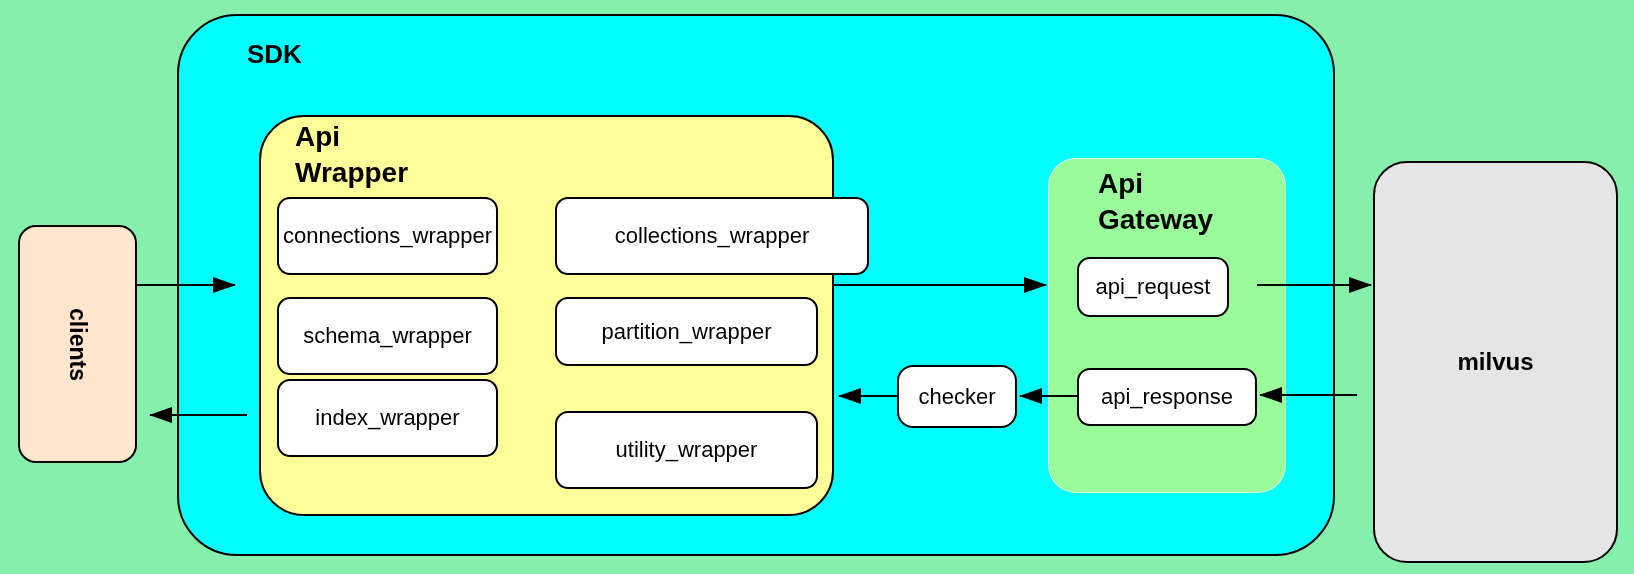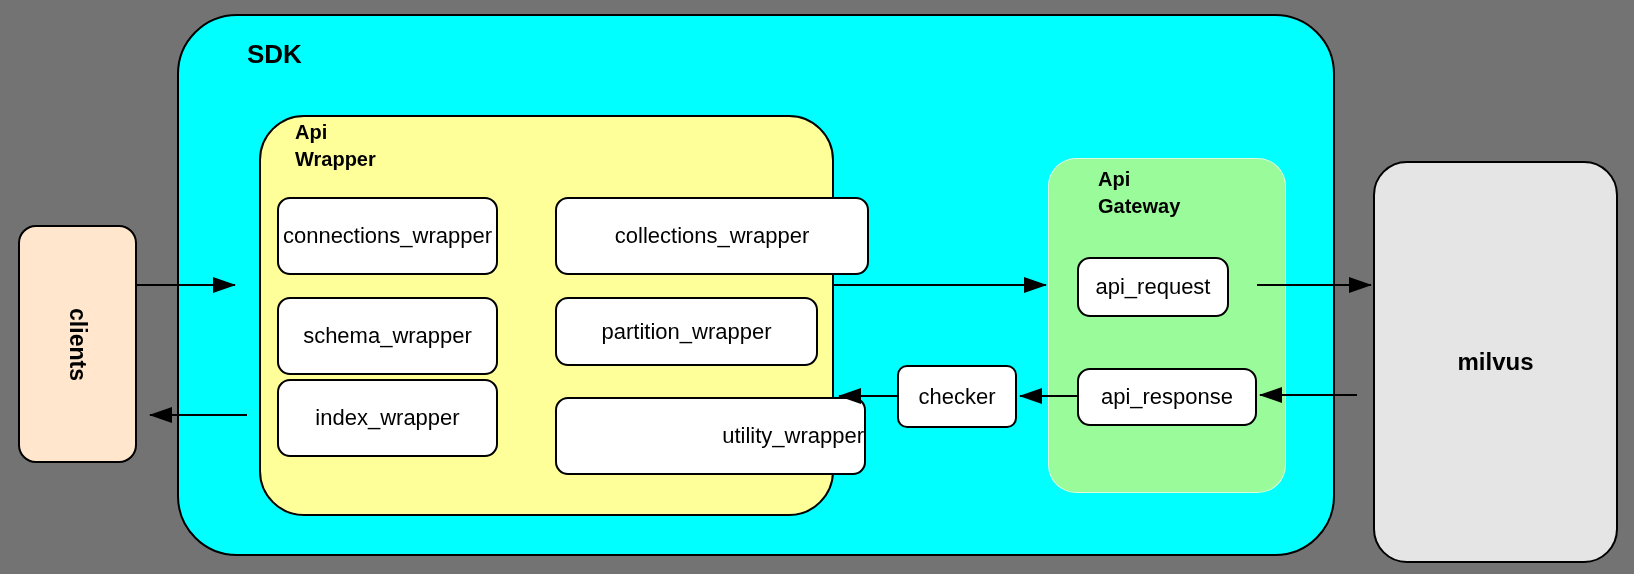--- a/index.html
+++ b/index.html
@@ -1,20 +1,20 @@
 <!DOCTYPE html>
 <html><head>
 <meta charset="utf-8">
 <style>
   html, body { margin: 0; padding: 0; background: #ffffff; }
   #canvas {
     position: relative;
     width: 1634px;
     height: 574px;
-    background: #737373;
+    background: #86efac;
     font-family: "Liberation Sans", sans-serif;
     color: #000;
     overflow: hidden;
   }
   .node {
     position: absolute;
     box-sizing: border-box;
     border: 2px solid #000000;
   }
   .center {
@@ -25,41 +25,41 @@
   }
   .sdk-box        { left:177px; top:14px;  width:1158px; height:542px; border-radius:60px; background:#00FFFF; }
   .clients-box    { left:18px;  top:225px; width:119px;  height:238px; border-radius:18px; background:#FFE6CC; }
   .clients-label  { transform: rotate(90deg); font-weight: bold; font-size: 23px; white-space: nowrap; }
   .apiwrapper-box { left:259px; top:115px; width:575px;  height:401px; border-radius:45px; background:#FFFF99; }
   .gateway-box    { left:1048px;top:158px; width:238px;  height:335px; border-radius:28px; background:#99FB99; border:1px solid rgba(255,255,255,0.65); }
   .milvus-box     { left:1373px;top:145px; width:245px;  height:402px; border-radius:34px; background:#E5E5E5; font-weight:bold; font-size:24px;margin-top:16px; }
   .section-label {
     position: absolute;
     font-weight: bold;
-    font-size: 20px;
-    line-height: 27px;
+    font-size: 28px;
+    line-height: 36px;
     white-space: pre-line;
   }
   .sdk-label     { left:247px; top:40px; font-size:26px; line-height:28px; }
   .wrap-label    { left:295px; top:119px; }
   .gateway-label { left:1098px;top:166px; }
   .leaf {
     background: #ffffff;
     border-radius: 13px;
     font-size: 22px;
   }
   .wm0 { left:277px; top:197px; width:221px; height:78px; }
   .wm1 { left:555px; top:197px; width:314px; height:78px; }
   .wm2 { left:277px; top:297px; width:221px; height:78px; }
   .wm3 { left:555px; top:297px; width:263px; height:69px; }
   .wm4 { left:277px; top:379px; width:221px; height:78px; }
-  .wm5 { left:555px; top:397px; width:311px; height:78px;justify-content:flex-end; }
+  .wm5 { left:555px; top:411px; width:263px; height:78px; }
   .request-box  { left:1077px; top:257px; width:152px; height:60px; }
   .response-box { left:1077px; top:368px; width:180px; height:58px; }
-  .checker-box  { left:897px;  top:365px; width:120px; height:63px; border-radius:10px; }
+  .checker-box  { left:897px;  top:365px; width:120px; height:63px; border-radius:16px; }
   #edges {
     position: absolute;
     left: 0; top: 0;
     width: 1634px; height: 574px;
     pointer-events: none;
   }
   #edges line { stroke: #000; stroke-width: 2; }
 </style>
 </head>
 <body>

